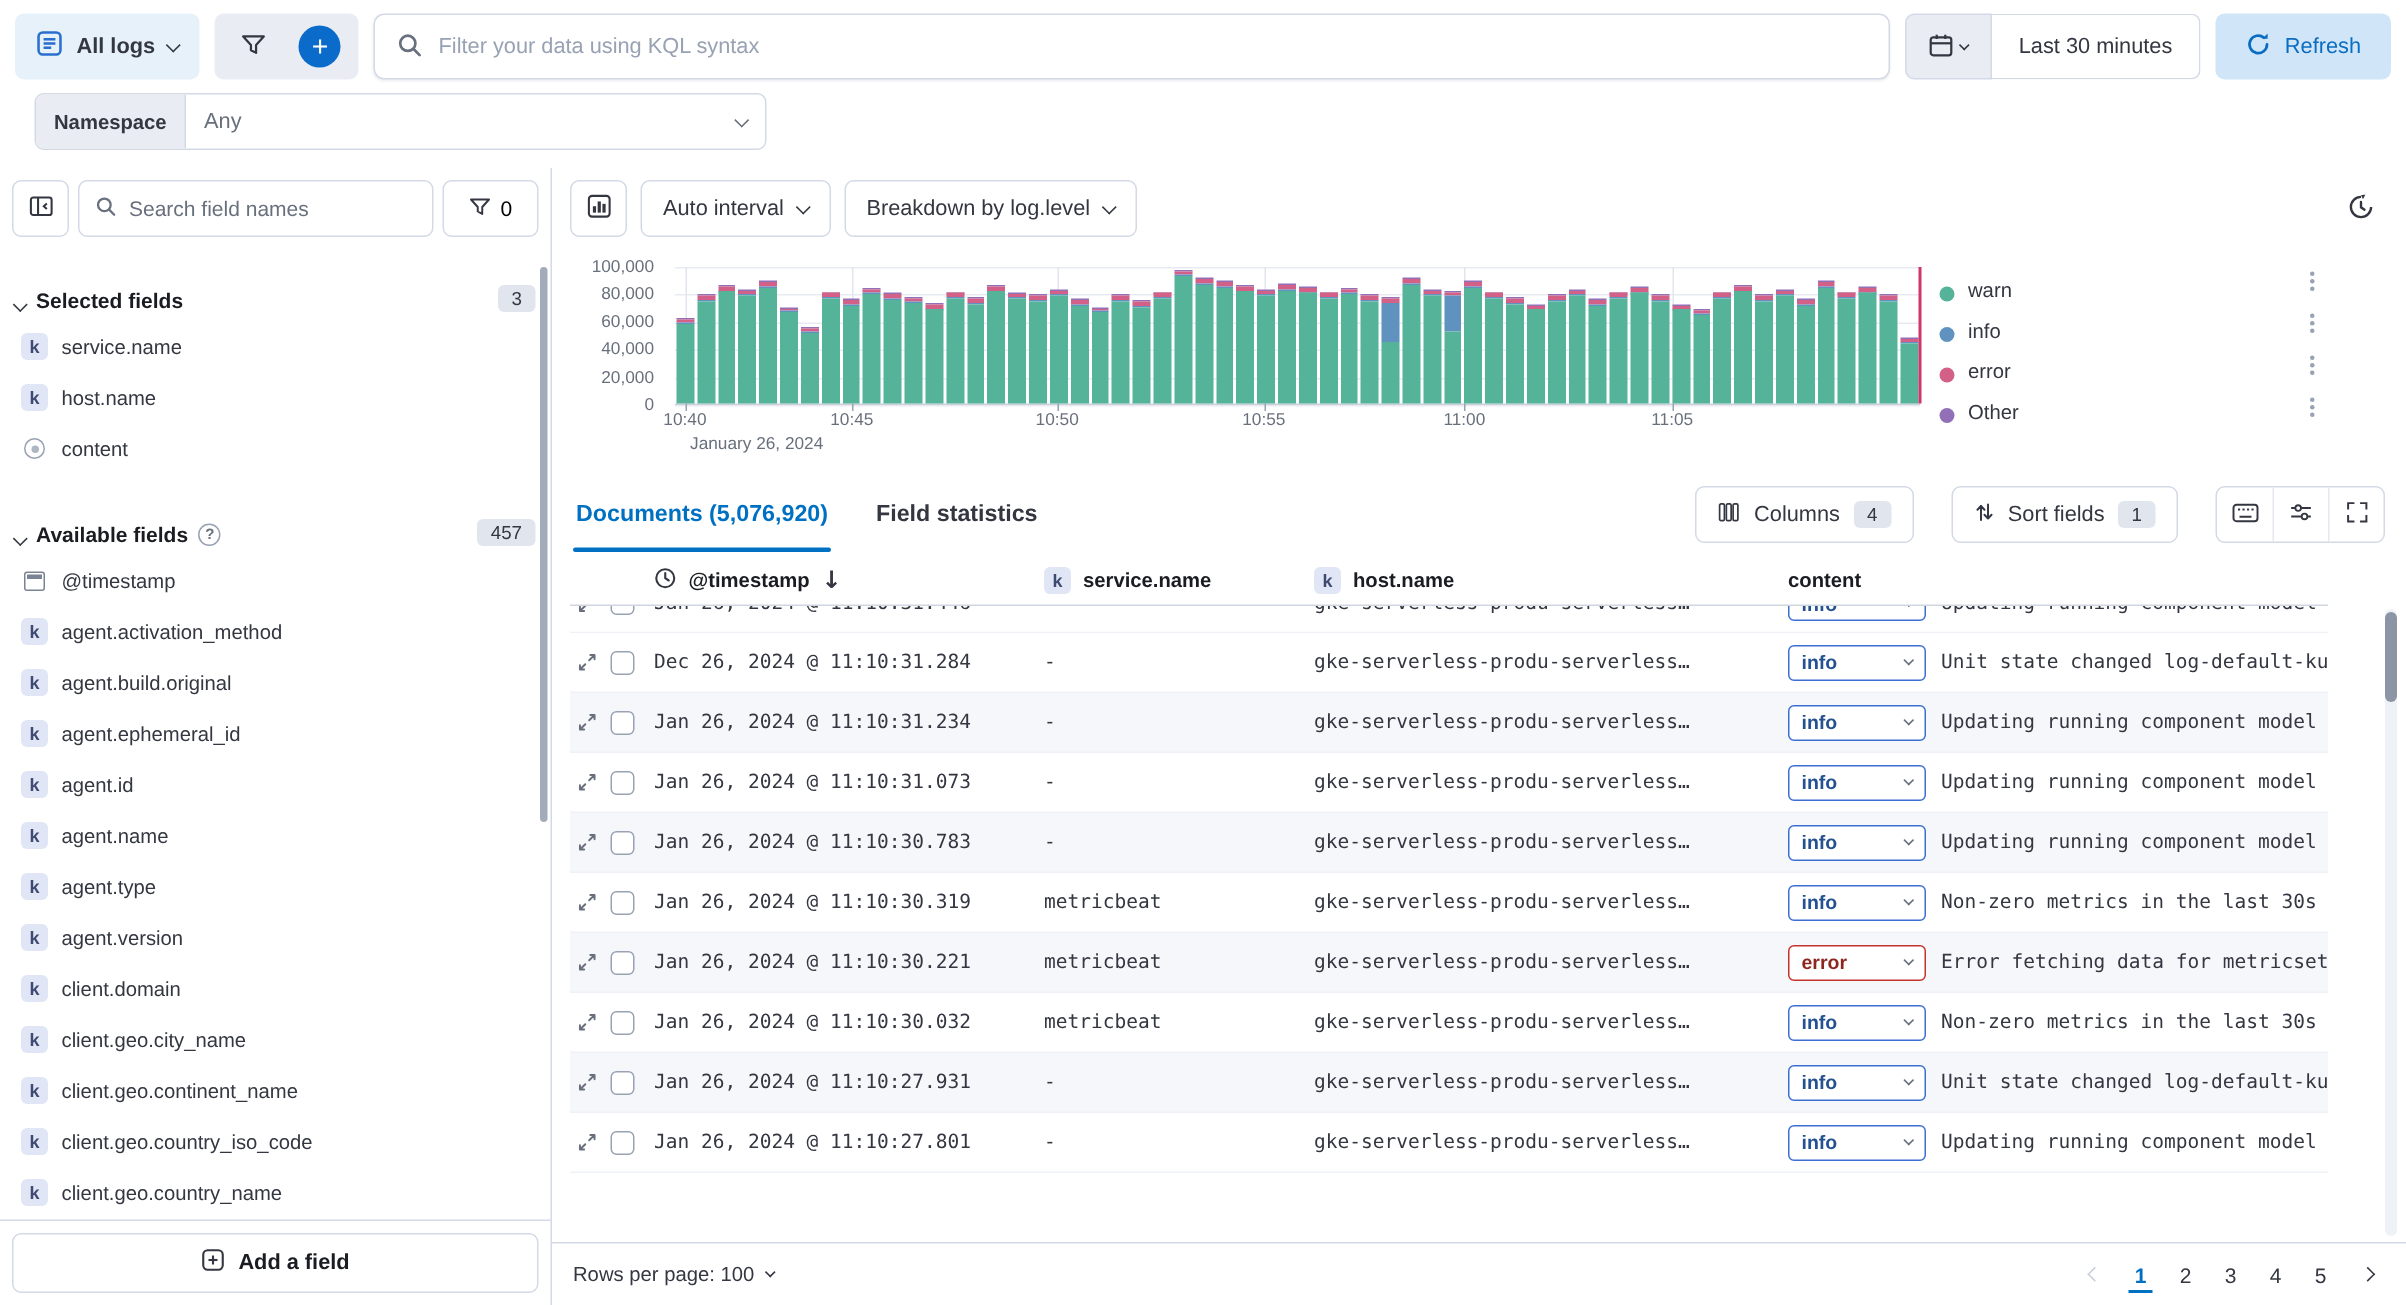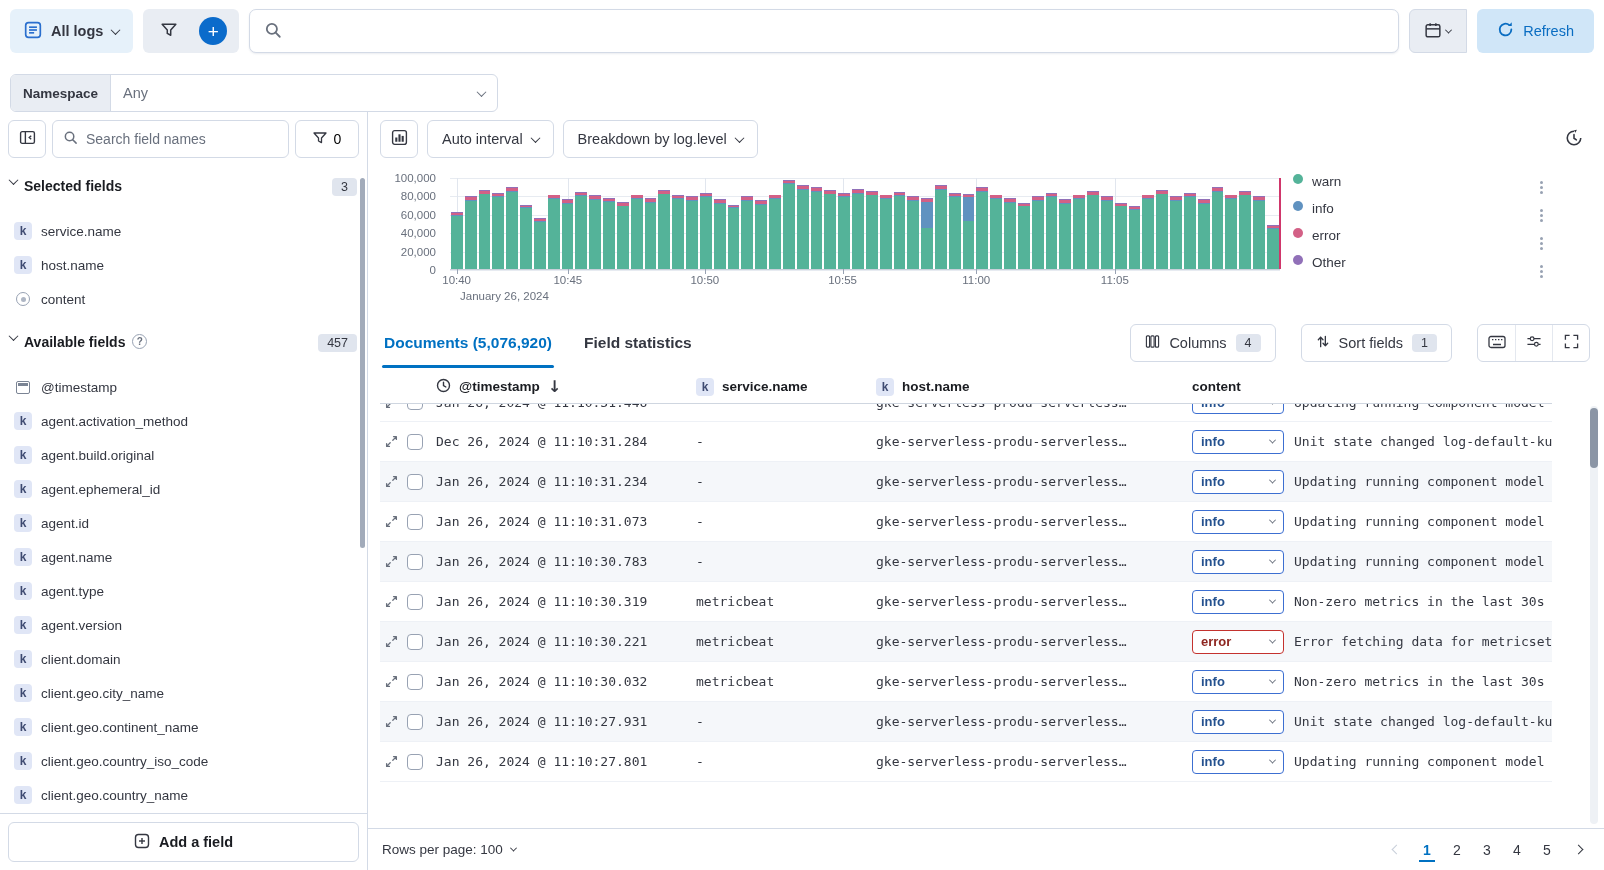--- a/index.html
+++ b/index.html
@@ -15,40 +15,40 @@
   .plus-circle{width:28px;height:28px;border-radius:50%;background:#0b6bcb;color:#fff;display:flex;align-items:center;justify-content:center;font-size:19px;line-height:1}
   .kql{flex:1;height:44px;background:#fff;border:1px solid #d3dae6;border-radius:7px;display:flex;align-items:center;gap:10px;padding:0 14px;box-shadow:0 1px 2px rgba(152,162,179,.2)}
   .kql input{flex:1;border:none;outline:none;font-size:14.5px;color:#343741;font-family:"Liberation Sans",sans-serif;background:transparent}
   .kql input::placeholder{color:#98a2b3}
   .datepicker{display:flex;height:44px}
   .cal-seg{width:58px;background:#e9edf3;border:1px solid #d3dae6;border-radius:6px 0 0 6px;display:flex;align-items:center;justify-content:center;gap:5px;cursor:pointer}
   .range-seg{background:#fff;border:1px solid #d3dae6;border-left:none;border-radius:0 6px 6px 0;display:flex;align-items:center;padding:0 18px;font-size:14.5px;color:#343741;cursor:pointer}
   .refresh-btn{height:44px;display:flex;align-items:center;gap:9px;background:#d0e6f8;color:#0a6dc2;border:none;border-radius:6px;padding:0 20px;font-size:14.5px;font-weight:500;cursor:pointer}
 
   
-  .nsbar{height:50px;display:flex;align-items:flex-end;padding:0 10px;flex:0 0 auto}
+  .nsbar{height:50px;display:flex;align-items:flex-start;padding:0 23px;flex:0 0 auto}
   .ns-group{width:488px;height:38px;border:1px solid #d3dae6;border-radius:6px;display:flex;align-items:center;overflow:hidden;background:#fff}
   .ns-label{height:100%;display:flex;align-items:center;background:#e9edf3;border-right:1px solid #d3dae6;padding:0 12px;font-size:13.5px;font-weight:bold;color:#343741}
   .ns-value{flex:1;display:flex;align-items:center;padding:0 12px;color:#69707d;font-size:14.5px;cursor:pointer}
   .ns-value .chev{margin-left:auto;color:#69707d}
 
   
   .content{flex:1;display:flex;min-height:0}
   .sidebar{width:368px;flex:0 0 auto;border-right:1px solid #d3dae6;display:flex;flex-direction:column;position:relative;background:#fff}
   .main{flex:1;display:flex;flex-direction:column;min-width:0;position:relative}
 
   
   .side-controls{padding:8px;display:flex;gap:6px;align-items:center;flex:0 0 auto}
   .sq-btn{width:38px;height:38px;border:1px solid #d3dae6;border-radius:6px;background:#fff;display:flex;align-items:center;justify-content:center;cursor:pointer;flex:0 0 auto}
   .field-search{flex:1;height:38px;border:1px solid #d3dae6;border-radius:6px;background:#fff;display:flex;align-items:center;gap:8px;padding:0 10px}
   .field-search input{flex:1;border:none;outline:none;background:transparent;font-size:14px;color:#343741;font-family:"Liberation Sans",sans-serif;min-width:0}
   .field-search input::placeholder{color:#69707d}
   .field-filter{width:64px;height:38px;border:1px solid #d3dae6;border-radius:6px;background:#fff;display:flex;align-items:center;justify-content:center;gap:7px;font-size:14px;cursor:pointer}
   .field-scroll{flex:1;overflow:hidden;padding:0 10px}
-  .sec-head{display:flex;align-items:flex-start;gap:7px;height:30px;margin-top:12px;margin-bottom:6px;cursor:pointer}
+  .sec-head{display:flex;align-items:flex-end;gap:7px;height:30px;margin-top:12px;margin-bottom:6px;cursor:pointer}
   .sec-title{font-size:14px;font-weight:bold;color:#1a1c21}
   .count-pill{margin-left:auto;background:#e0e5ee;color:#343741;border-radius:4px;padding:2px 9px;font-size:12.5px}
   .q-circle{width:15px;height:15px;border:1.3px solid #98a2b3;border-radius:50%;color:#69707d;font-size:10px;display:flex;align-items:center;justify-content:center;font-weight:bold}
   .field-item{height:34px;display:flex;align-items:center;gap:9px;padding:0 4px;border-radius:4px;font-size:13.5px;color:#343741;cursor:pointer}
   .kb{width:18px;height:18px;background:#e0e6f6;color:#3e4a71;font-weight:bold;font-size:12px;border-radius:4px;display:flex;align-items:center;justify-content:center;flex:0 0 auto}
   .ficon-cal{width:14px;height:13px;border:1.4px solid #7b8494;border-radius:2px;position:relative;display:inline-block;flex:0 0 auto;margin:0 2px}
   .ficon-cal::before{content:"";position:absolute;left:1px;right:1px;top:1.5px;height:2.5px;background:#7b8494}
   .ficon-circle{width:14px;height:14px;border:1.4px solid #98a2b3;border-radius:50%;display:inline-block;position:relative;flex:0 0 auto;margin:0 2px}
   .ficon-circle::before{content:"";position:absolute;inset:3.5px;border-radius:50%;background:#aeb6c4}
   .side-scrollthumb{position:absolute;right:2px;top:66px;width:5px;height:370px;background:#a2abba;border-radius:3px}
@@ -69,21 +69,21 @@
   .vgrid{position:absolute;top:0;bottom:0;width:1px;background:#e1e6ee}
   .xtick{position:absolute;bottom:-5px;width:1px;height:5px;background:#98a2b3}
   .bars{position:absolute;inset:0;display:flex;align-items:flex-end}
   .bar{flex:1;margin:0 1px;display:flex;flex-direction:column-reverse;cursor:pointer}
   .seg{width:100%}
   .endmark{position:absolute;right:-1px;top:0;bottom:0;width:2.5px}
   .xlabels{position:absolute;left:82px;top:108px;width:830px;height:14px}
   .xlab{position:absolute;transform:translateX(-50%);font-size:11.5px;color:#69707d;white-space:nowrap}
   .date-label{position:absolute;left:92px;top:124px;font-size:11.5px;color:#69707d}
   .legend{position:absolute;left:925px;top:8px;display:flex;flex-direction:column}
-  .legend-item{display:flex;align-items:flex-start;gap:9px;height:27px;cursor:pointer}
+  .legend-item{display:flex;align-items:flex-end;gap:9px;height:27px;cursor:pointer}
   .ldot{width:10px;height:10px;border-radius:50%}
   .llab{font-size:13.5px;color:#343741}
   .legend-dots{position:absolute;left:1168px;top:14px;display:flex;flex-direction:column;gap:13px}
   .vdots{display:flex;flex-direction:column;gap:2px;align-items:center;cursor:pointer;padding:1px 4px}
   .vdots i{width:3px;height:3px;border-radius:50%;background:#98a2b3;display:block}
 
   .caption{height:30px;margin-top:4px;display:flex;align-items:center;justify-content:center;font-size:15px;color:#343741;flex:0 0 auto}
 
   
   .tabsbar{height:54px;display:flex;align-items:center;gap:28px;padding:0 14px;flex:0 0 auto}
@@ -156,31 +156,35 @@
         </button>
       <button class="cellbtn">
           <span class="plus-circle">+</span>
         </button>
     </div>
     <div class="kql">
       <span><svg width="18" height="18" viewBox="0 0 16 16">
             <circle cx="7" cy="7" r="4.5" fill="none" stroke="#69707d" stroke-width="1.6"></circle>
             <line x1="10.4" y1="10.4" x2="14" y2="14" stroke="#69707d" stroke-width="1.6" stroke-linecap="round"></line>
           </svg></span>
+      <input type="text" placeholder="Filter your data using KQL syntax" style="">
     </div>
     <div class="datepicker">
       <button class="cal-seg" style="border:1px solid #d3dae6;">
         <span><svg width="16" height="16" viewBox="0 0 14 14">
               <rect x="1" y="2.5" width="12" height="10.5" rx="1.5" fill="none" stroke="#343741" stroke-width="1.3"></rect>
               <line x1="1" y1="6" x2="13" y2="6" stroke="#343741" stroke-width="1.3"></line>
               <line x1="4.5" y1="1" x2="4.5" y2="3.5" stroke="#343741" stroke-width="1.3"></line>
               <line x1="9.5" y1="1" x2="9.5" y2="3.5" stroke="#343741" stroke-width="1.3"></line>
             </svg></span>
         <span class="chev sm" style="color:#343741"></span>
       </button>
+      <button class="range-seg">
+          <span>Last 30 minutes</span>
+        </button>
     </div>
     <button class="refresh-btn">
       <span><svg width="17" height="17" viewBox="0 0 16 16">
             <path d="M13.5 8A5.5 5.5 0 1 1 11.6 3.9" fill="none" stroke="#0a6dc2" stroke-width="1.7" stroke-linecap="round"></path>
             <path d="M13.9 1.2v3.4h-3.4z" fill="#0a6dc2"></path>
           </svg></span>
       <span>Refresh</span>
     </button>
   </header>
 

